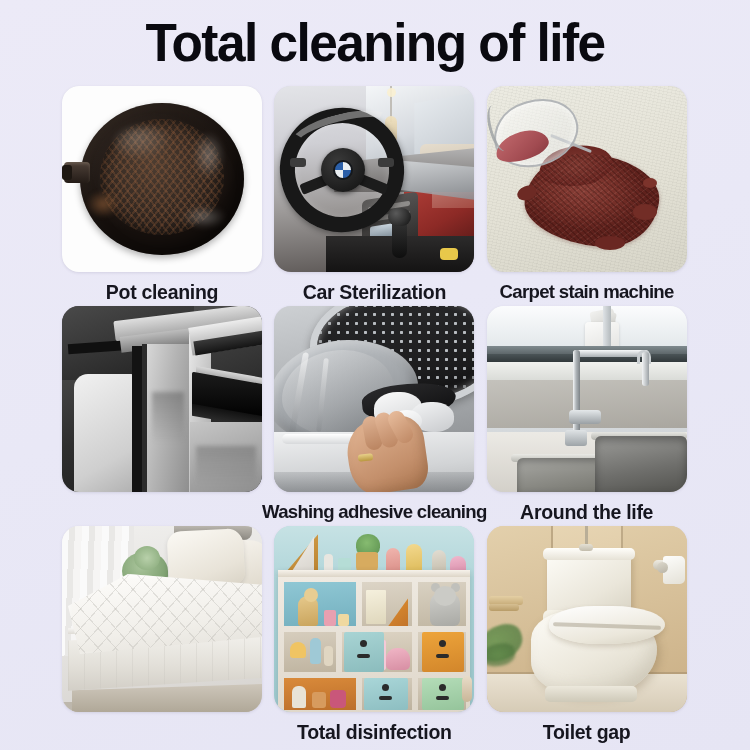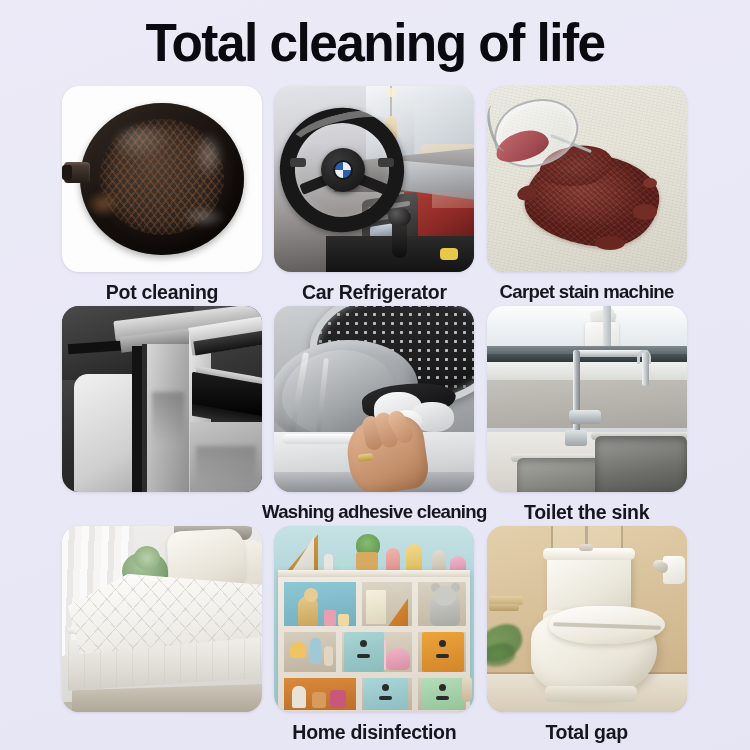--- a/index.html
+++ b/index.html
@@ -588,21 +588,21 @@
         <div class="o car-btnL"></div>
         <div class="o car-btnR"></div>
         <div class="o car-hub"></div>
         <div class="o car-logo"></div>
         <div class="o car-gearbase"></div>
         <div class="o car-gear"></div>
         <div class="o car-gearknob"></div>
         <div class="o car-yel"></div>
       </div>
     </div>
-    <div class="cap">Car Refrigerator</div>
+    <div class="cap">Car Sterilization</div>
   </div>
 
   <div class="cell wide">
     <div class="thumb">
       <div class="scene">
         <div class="o cp-bg"></div>
         <div class="o cp-stain"></div>
         <div class="o cp-stain2"></div>
         <div class="o cp-tex"></div>
         <div class="o cp-sp1"></div>
@@ -689,21 +689,21 @@
         <div class="o sk-fdown"></div>
         <div class="o sk-fneck"></div>
         <div class="o sk-fhandle"></div>
         <div class="o sk-fbase"></div>
         <div class="o sk-lip2"></div>
         <div class="o sk-basinL"></div>
         <div class="o sk-lip"></div>
         <div class="o sk-basinR"></div>
       </div>
     </div>
-    <div class="cap">Toilet the sink</div>
+    <div class="cap">Around the life</div>
   </div>
 
   <div class="cell">
     <div class="thumb">
       <div class="scene">
         <div class="o bd-bg"></div>
         <div class="o bd-wall"></div>
         <div class="o bd-curtain"></div>
         <div class="o bd-plant"></div>
         <div class="o bd-plant2"></div>
@@ -776,21 +776,21 @@
           <div class="bx-hole" style="left:18px;top:6px"></div>
           <div class="bx-slot" style="left:15px;top:18px"></div>
         </div>
         <div class="o box-green">
           <div class="bx-hole" style="left:17px;top:6px"></div>
           <div class="bx-slot" style="left:14px;top:18px"></div>
         </div>
         <div class="o hd-hook"></div>
       </div>
     </div>
-    <div class="cap">Home disinfection</div>
+    <div class="cap">Total disinfection</div>
   </div>
 
   <div class="cell">
     <div class="thumb">
       <div class="scene">
         <div class="o tl-bg"></div>
         <div class="o tl-tile1"></div>
         <div class="o tl-tile2"></div>
         <div class="o tl-tile3"></div>
         <div class="o tl-grout1"></div>
@@ -808,16 +808,16 @@
         <div class="o tl-tank"></div>
         <div class="o tl-tanklid"></div>
         <div class="o tl-btn"></div>
         <div class="o tl-neck"></div>
         <div class="o tl-bowl"></div>
         <div class="o tl-foot"></div>
         <div class="o tl-seat"></div>
         <div class="o tl-lidline"></div>
       </div>
     </div>
-    <div class="cap">Total gap</div>
+    <div class="cap">Toilet gap</div>
   </div>
 
 </div>
 
 </body></html>

